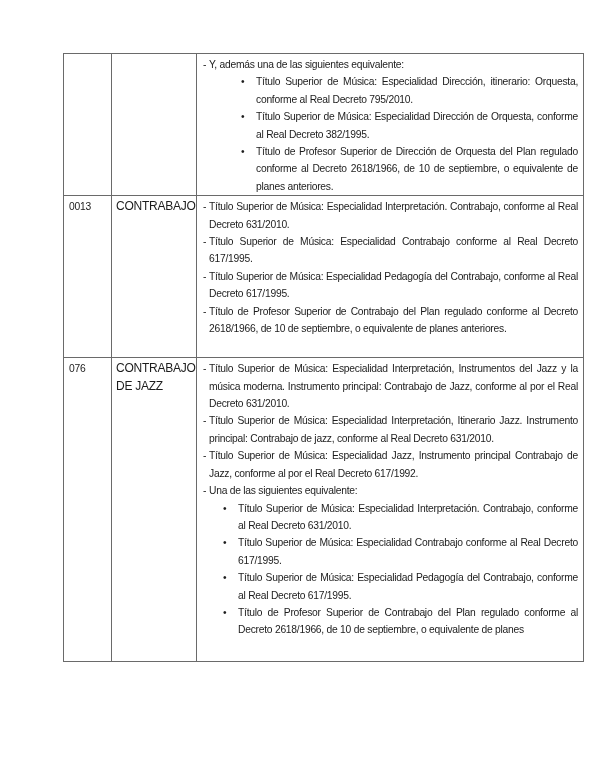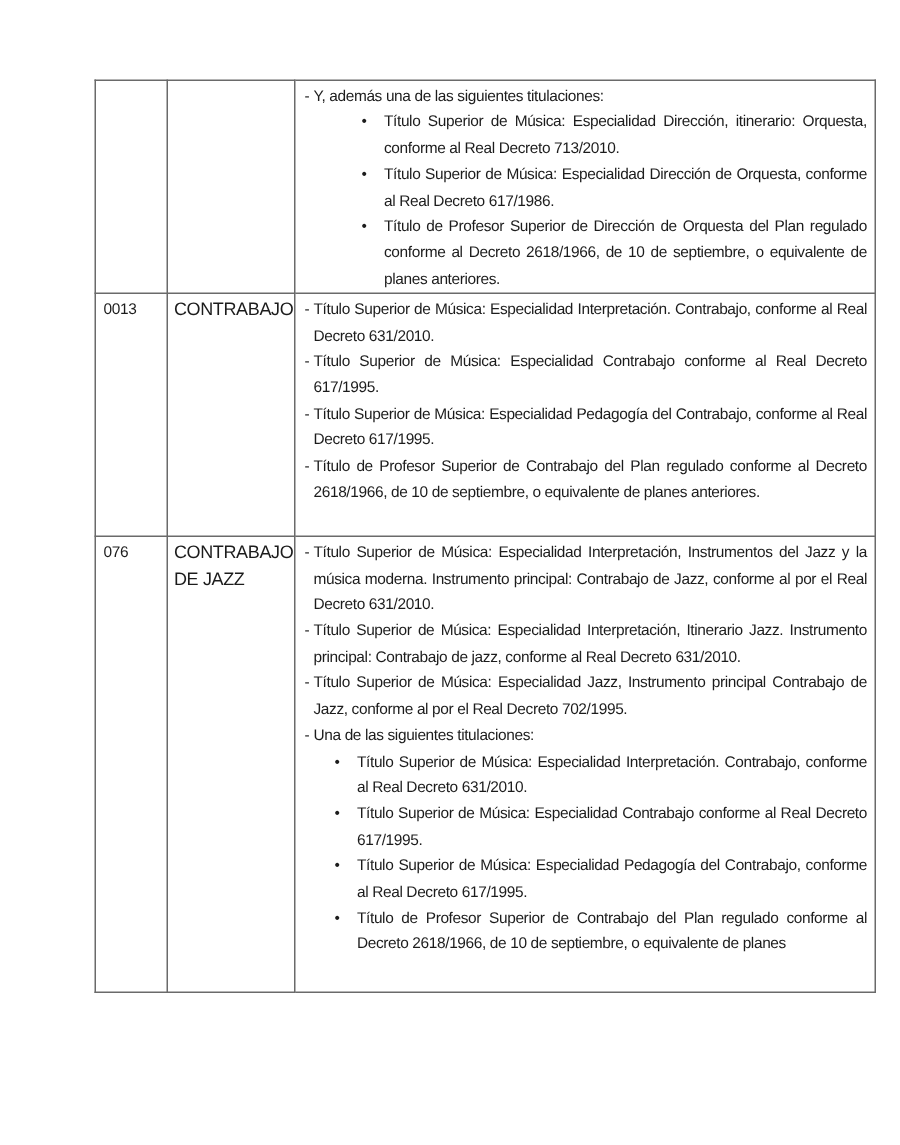--- a/index.html
+++ b/index.html
@@ -87,23 +87,23 @@
     <tbody>
         <tr>
           <td>
             <div class="cell-pad"></div>
           </td>
           <td>
             <div class="name-pad"></div>
           </td>
           <td>
             <div class="items-pad">
-              <div class="item lvl-dash"><span class="marker">-</span><span class="txt">Y, además una de las siguientes titulaciones:</span></div>
-              <div class="item lvl-deep"><span class="marker">•</span><span class="txt">Título Superior de Música: Especialidad Dirección, itinerario: Orquesta, conforme al Real Decreto 713/2010.</span></div>
-              <div class="item lvl-deep"><span class="marker">•</span><span class="txt">Título Superior de Música: Especialidad Dirección de Orquesta, conforme al Real Decreto 617/1986.</span></div>
+              <div class="item lvl-dash"><span class="marker">-</span><span class="txt">Y, además una de las siguientes equivalente:</span></div>
+              <div class="item lvl-deep"><span class="marker">•</span><span class="txt">Título Superior de Música: Especialidad Dirección, itinerario: Orquesta, conforme al Real Decreto 795/2010.</span></div>
+              <div class="item lvl-deep"><span class="marker">•</span><span class="txt">Título Superior de Música: Especialidad Dirección de Orquesta, conforme al Real Decreto 382/1995.</span></div>
               <div class="item lvl-deep"><span class="marker">•</span><span class="txt">Título de Profesor Superior de Dirección de Orquesta del Plan regulado conforme al Decreto 2618/1966, de 10 de septiembre, o equivalente de planes anteriores.</span></div>
             </div>
           </td>
         </tr>
         <tr>
           <td>
             <div class="cell-pad">0013</div>
           </td>
           <td>
             <div class="name-pad">CONTRABAJO</div>
@@ -121,22 +121,22 @@
           <td>
             <div class="cell-pad">076</div>
           </td>
           <td>
             <div class="name-pad">CONTRABAJO DE JAZZ</div>
           </td>
           <td>
             <div class="items-pad">
               <div class="item lvl-dash"><span class="marker">-</span><span class="txt">Título Superior de Música: Especialidad Interpretación, Instrumentos del Jazz y la música moderna. Instrumento principal: Contrabajo de Jazz, conforme al por el Real Decreto 631/2010.</span></div>
               <div class="item lvl-dash"><span class="marker">-</span><span class="txt">Título Superior de Música: Especialidad Interpretación, Itinerario Jazz. Instrumento principal: Contrabajo de jazz, conforme al Real Decreto 631/2010.</span></div>
-              <div class="item lvl-dash"><span class="marker">-</span><span class="txt">Título Superior de Música: Especialidad Jazz, Instrumento principal Contrabajo de Jazz, conforme al por el Real Decreto 702/1995.</span></div>
-              <div class="item lvl-dash"><span class="marker">-</span><span class="txt">Una de las siguientes titulaciones:</span></div>
+              <div class="item lvl-dash"><span class="marker">-</span><span class="txt">Título Superior de Música: Especialidad Jazz, Instrumento principal Contrabajo de Jazz, conforme al por el Real Decreto 617/1992.</span></div>
+              <div class="item lvl-dash"><span class="marker">-</span><span class="txt">Una de las siguientes equivalente:</span></div>
               <div class="item lvl-mid"><span class="marker">•</span><span class="txt">Título Superior de Música: Especialidad Interpretación. Contrabajo, conforme al Real Decreto 631/2010.</span></div>
               <div class="item lvl-mid"><span class="marker">•</span><span class="txt">Título Superior de Música: Especialidad Contrabajo conforme al Real Decreto 617/1995.</span></div>
               <div class="item lvl-mid"><span class="marker">•</span><span class="txt">Título Superior de Música: Especialidad Pedagogía del Contrabajo, conforme al Real Decreto 617/1995.</span></div>
               <div class="item lvl-mid"><span class="marker">•</span><span class="txt">Título de Profesor Superior de Contrabajo del Plan regulado conforme al Decreto 2618/1966, de 10 de septiembre, o equivalente de planes</span></div>
             </div>
           </td>
         </tr>
       </tbody>
   </table>
 </div>

